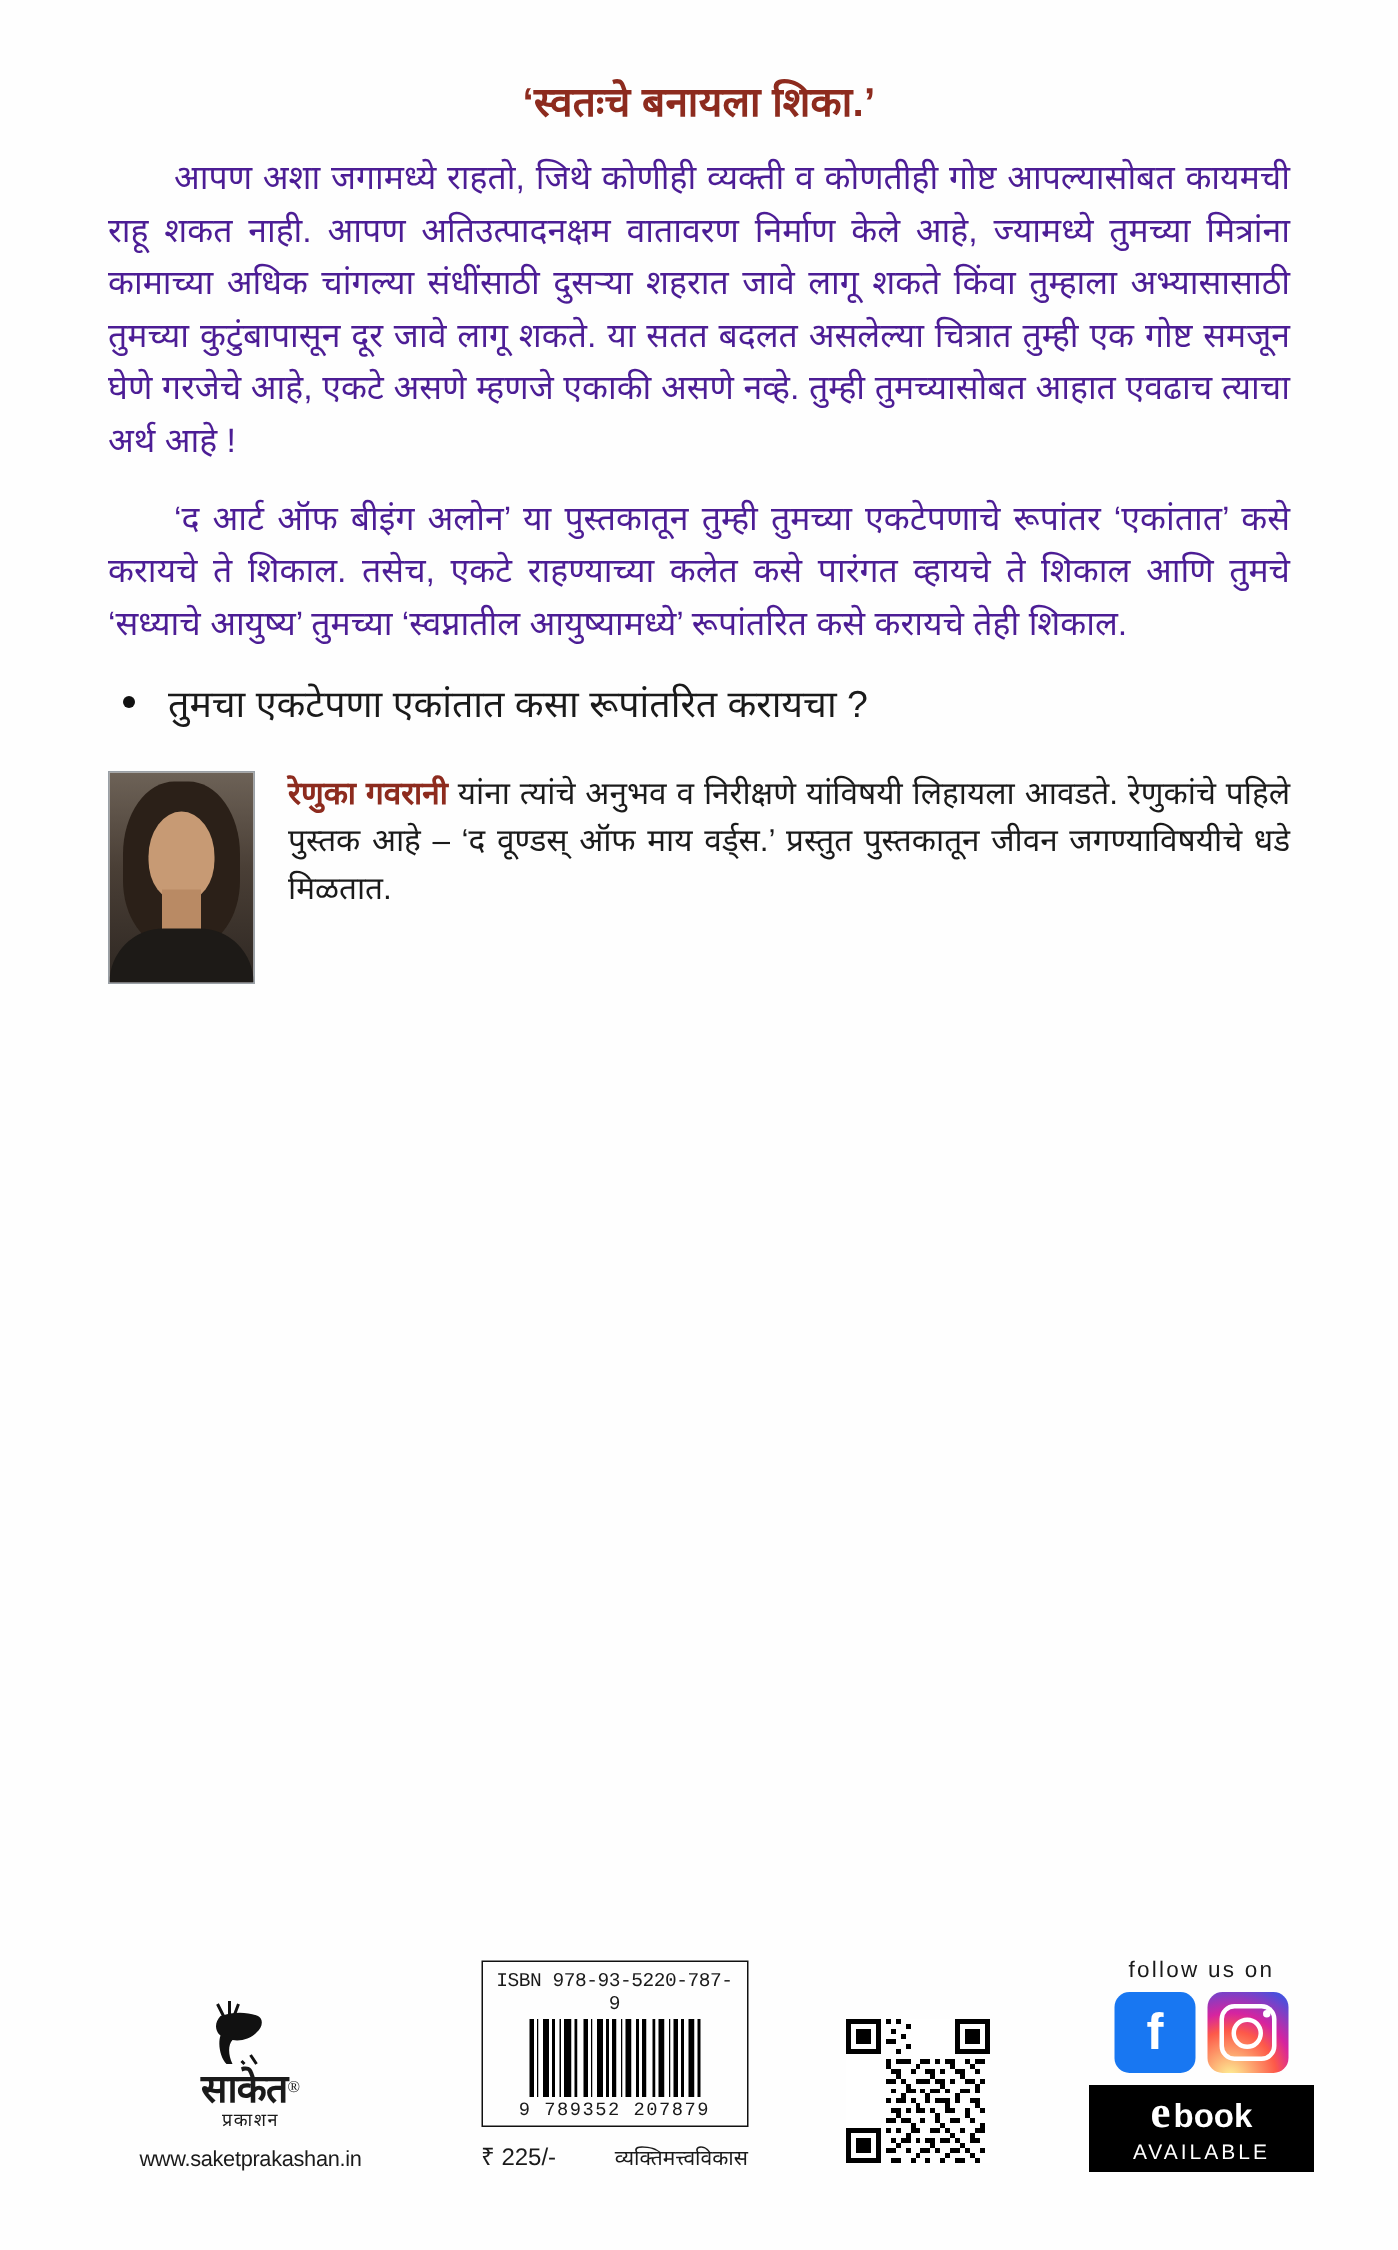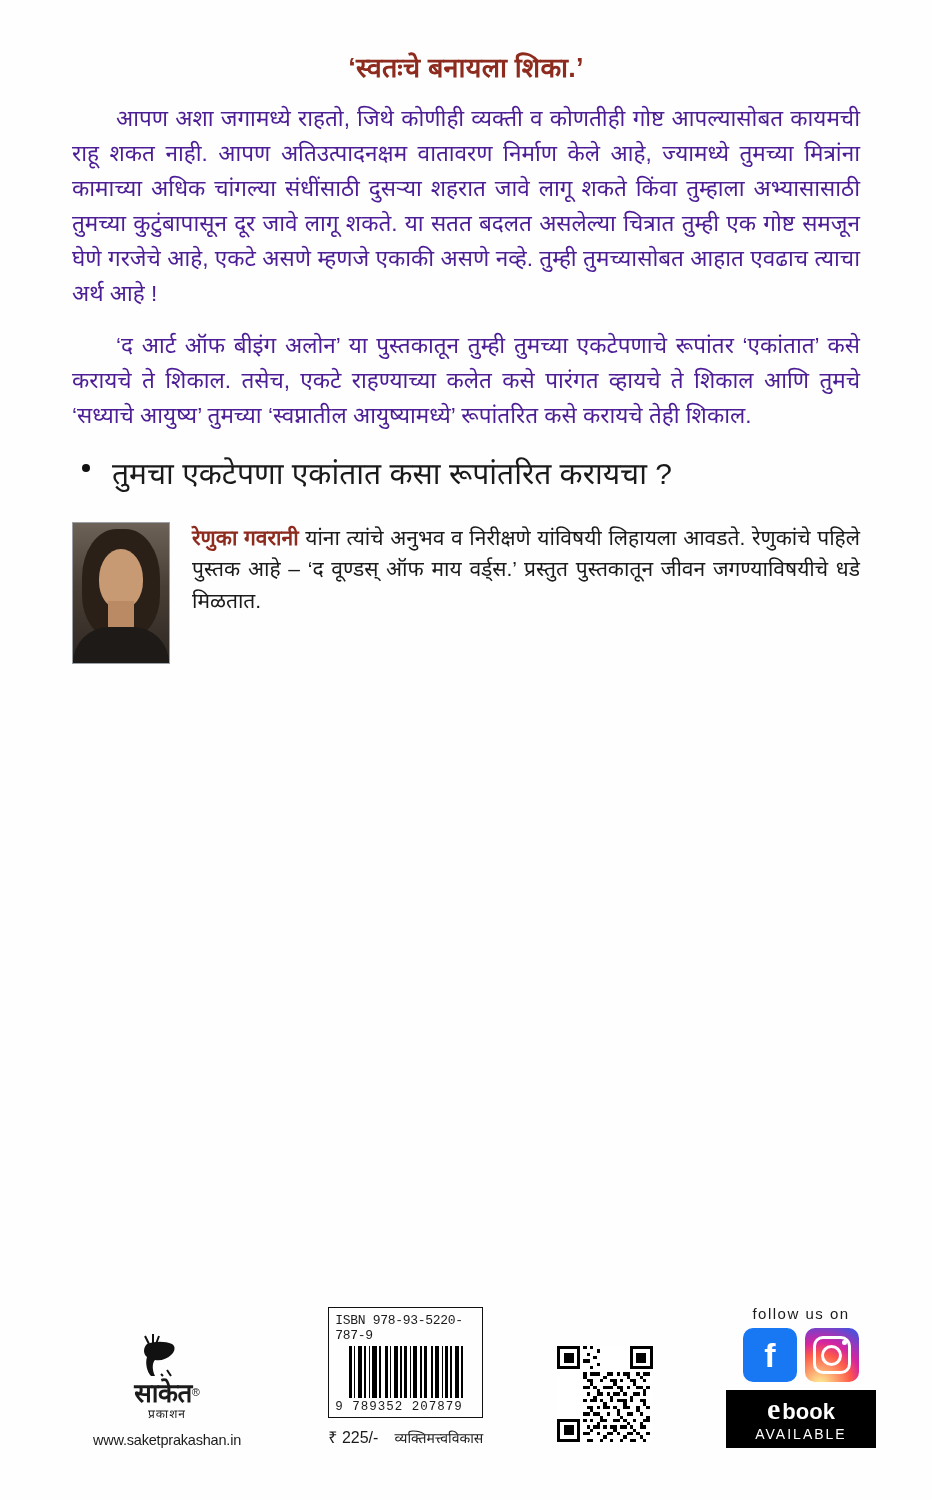--- a/index.html
+++ b/index.html
@@ -41,21 +41,21 @@
   .para.indent {
     text-indent: 44px;
   }
   .bullets {
     margin: 18px 0 6px 0;
     padding: 0;
     list-style: none;
   }
   .bullets li {
     position: relative;
-    font-size: 30px;
+    font-size: 25px;
     line-height: 1.56;
     text-align: justify;
     margin-bottom: 17px;
     padding-left: 40px;
   }
   .bullets li .dot {
     position: absolute;
     left: 10px;
     top: 13px;
     width: 8px;
@@ -147,20 +147,21 @@
   }
   .publisher {
     width: 190px;
     text-align: center;
   }
   .logo-mark {
     width: 108px;
     height: 92px;
     margin: 0 auto;
     position: relative;
+    font-family: Liberation Serif, serif;
   }
   .logo-mark .deer {
     position: absolute;
     left: 18px;
     top: 0;
     width: 56px;
     height: 48px;
   }
   .logo-word {
     font-size: 26px;
@@ -177,21 +178,22 @@
   .reg {
     font-size: 11px;
     vertical-align: super;
   }
   .website {
     font-size: 14.5px;
     margin-top: 10px;
     letter-spacing: -0.2px;
   }
   .isbn-block {
-    width: 155px;
+    width: 178px;
+    text-align: center;
   }
   .isbn-box {
     border: 1px solid #111;
     padding: 5px 6px 3px 6px;
   }
   .isbn-text {
     font-size: 13px;
     font-family: "Liberation Mono", monospace;
     letter-spacing: -0.3px;
     margin-bottom: 3px;

